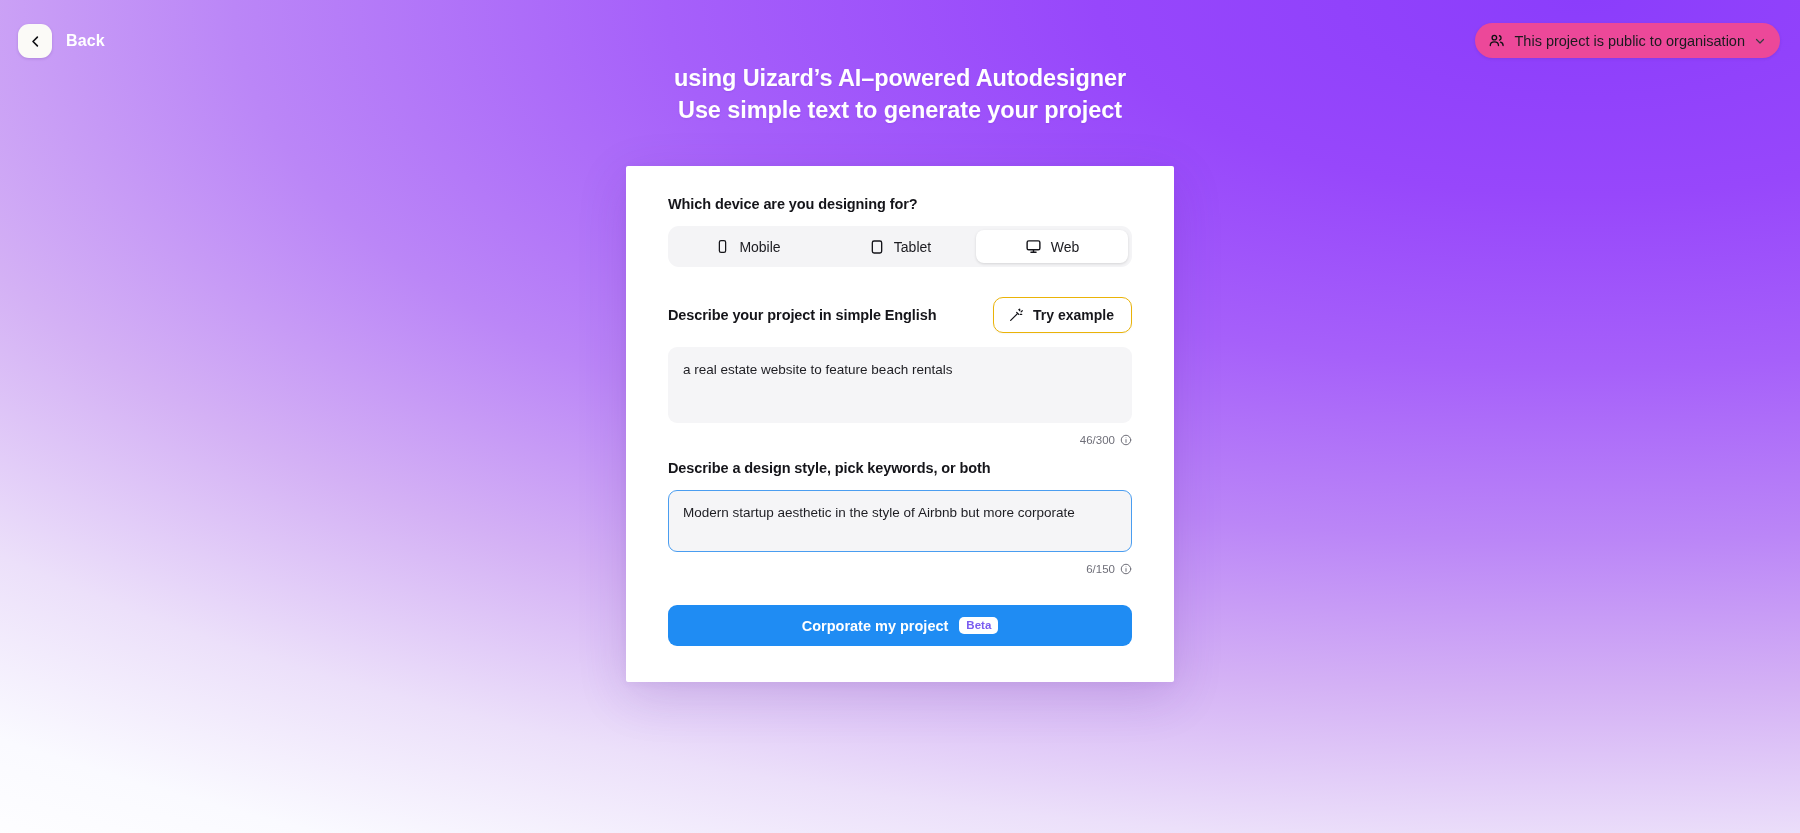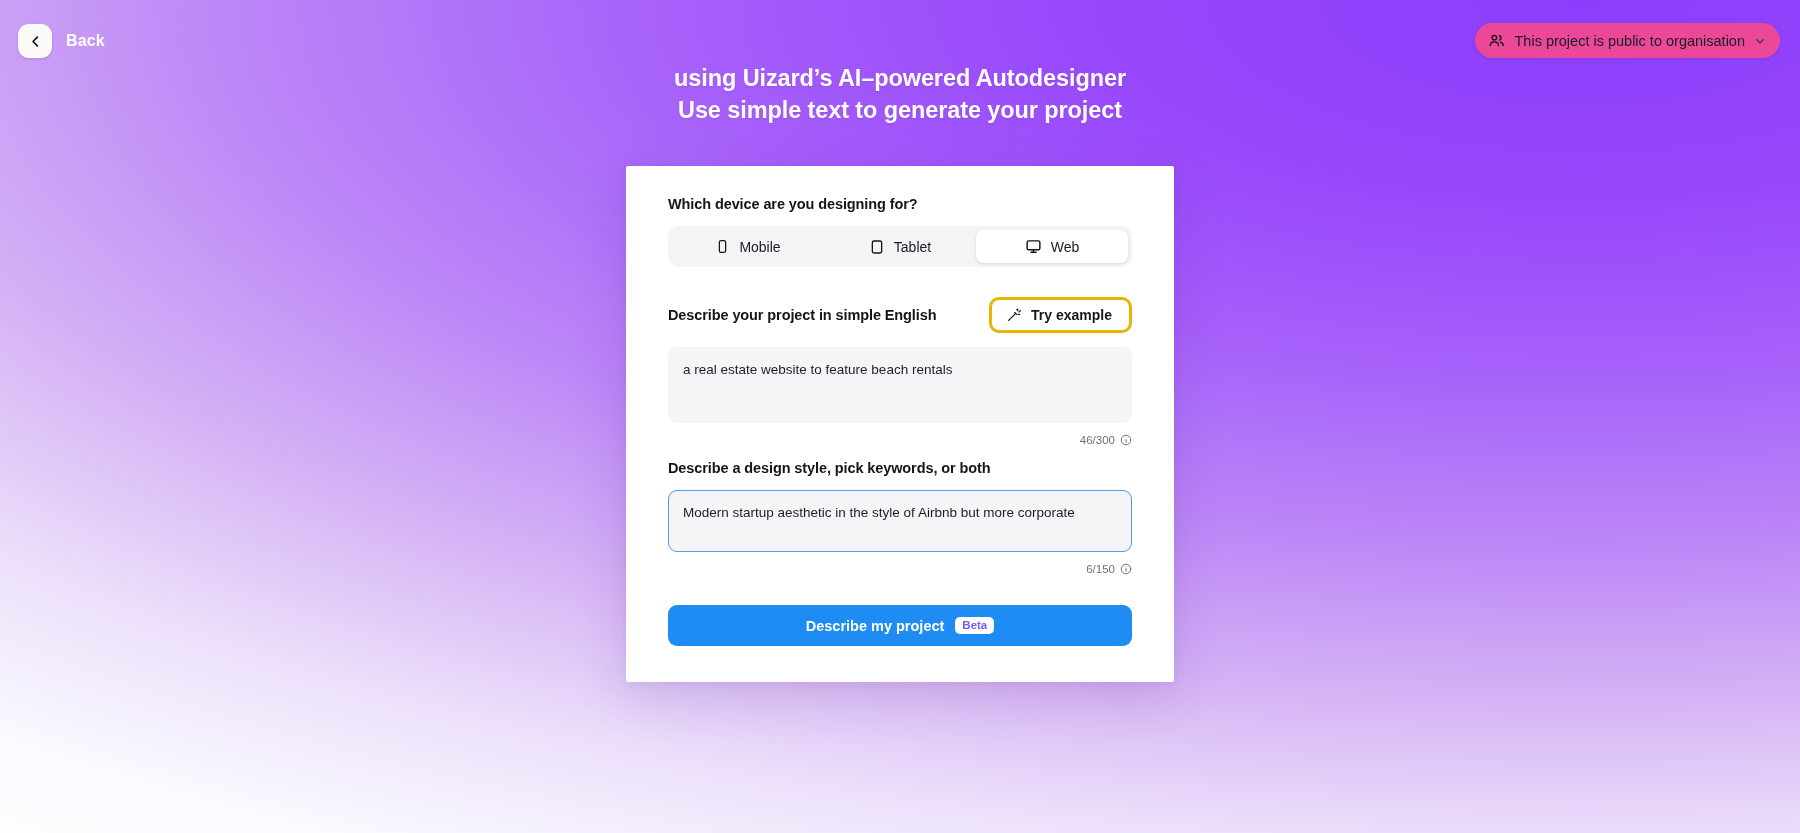--- a/index.html
+++ b/index.html
@@ -136,21 +136,21 @@
     display: flex;
     align-items: center;
     justify-content: space-between;
   }
   .try-example {
     display: flex;
     align-items: center;
     gap: 9px;
     height: 36px;
     padding: 0 17px 0 14px;
-    border: 3px solid #eab308;
+    border: 1px solid #eab308;
     border-radius: 10px;
     background: #ffffff;
     cursor: pointer;
     font-size: 14px;
     font-weight: 600;
     color: #17171c;
     box-shadow: 0 1px 2px rgba(0,0,0,.04);
   }
 
   
@@ -353,16 +353,16 @@
       <svg width="12" height="12" viewBox="0 0 24 24" fill="none" stroke="#6e6e78" stroke-width="2" stroke-linecap="round" stroke-linejoin="round">
         <circle cx="12" cy="12" r="9.5"></circle>
         <line x1="12" y1="11.2" x2="12" y2="16.6"></line>
         <circle cx="12" cy="7.6" r=".9" fill="#6e6e78" stroke="none"></circle>
       </svg>
     </span>
   </div>
 
 
   <button class="cta">
-    <span class="cta-text">Describe my project</span>
+    <span class="cta-text">Corporate my project</span>
     <span class="beta">Beta</span>
   </button>
 </div>
 
 </body></html>

